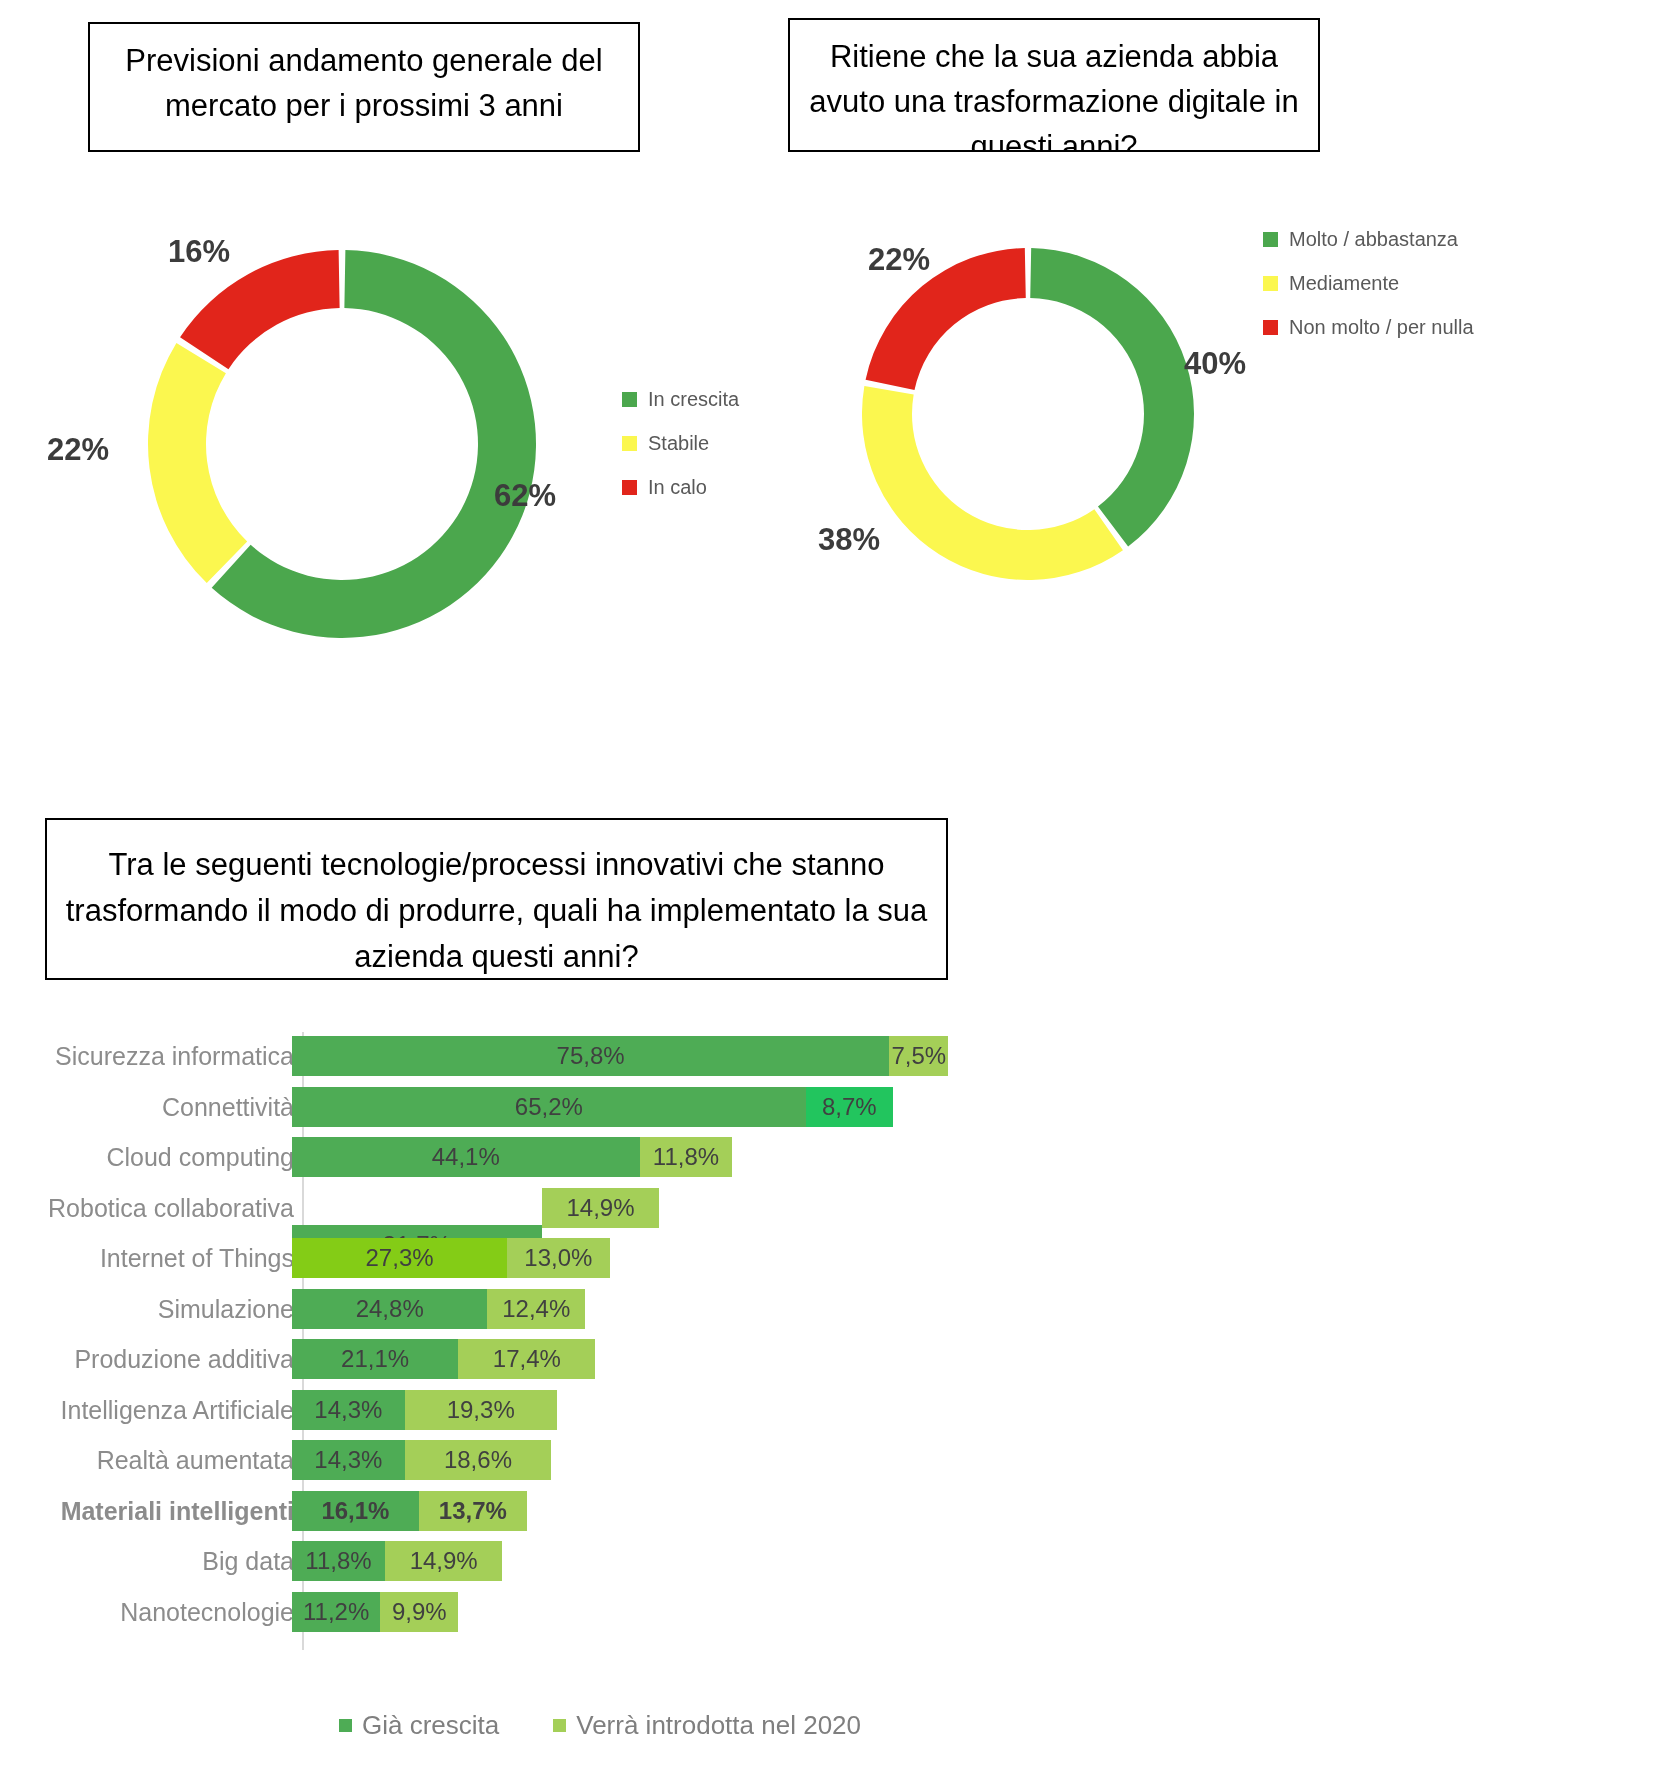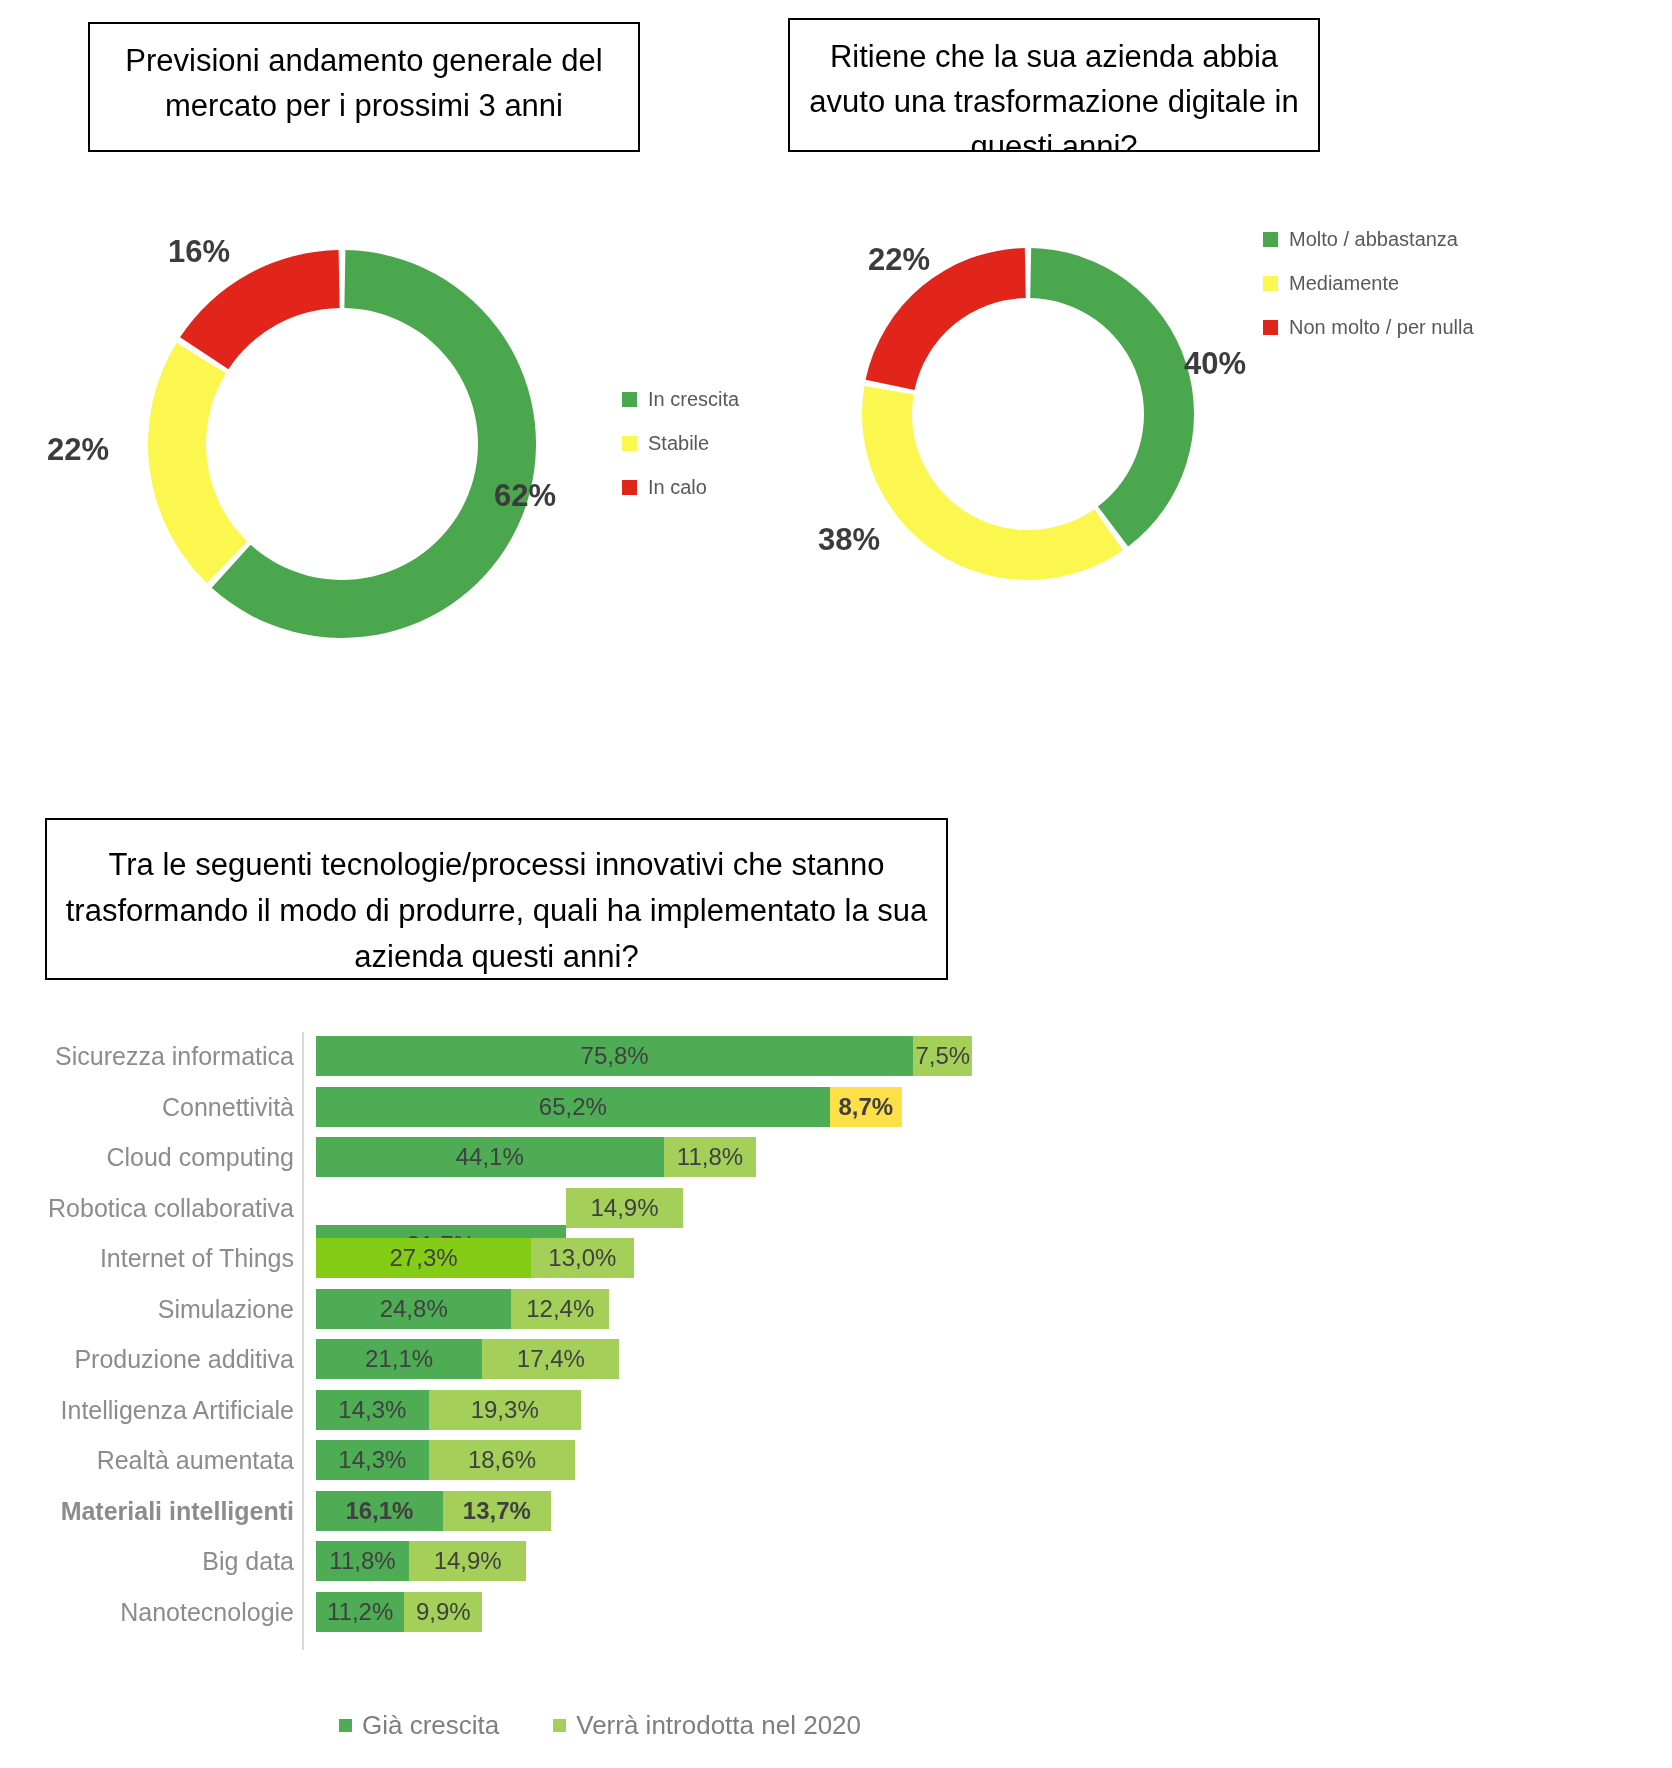--- a/index.html
+++ b/index.html
@@ -83,21 +83,21 @@
     position: absolute;
     right: 1378px;           
     width: 600px;
     text-align: right;
     font-size: 25px;
     color: #8c8c8c;
     font-family: "Liberation Sans", sans-serif;
     line-height: 40px;
     white-space: nowrap;
   }
-  .bars { position: absolute; left: 316px; top: 0; height: 40px; display: flex; border-radius: 20px; }
+  .bars { position: absolute; left: 292px; top: 0; height: 40px; display: flex; border-radius: 20px; }
   .seg {
     height: 40px;
     display: flex;
     align-items: center;
     justify-content: center;
     font-size: 24px;
     color: #404040;
     font-family: "Liberation Sans", sans-serif;
     overflow: hidden;
     white-space: nowrap;
@@ -197,21 +197,21 @@
           <div class="cat-label">Sicurezza informatica</div>
           <div class="bars">
             <div class="seg seg-a" style="width: 597.304px; background: rgb(78, 172, 85);">75,8%</div>
             <div class="seg seg-b" style="width: 59.1px; background: rgb(164, 207, 88);">7,5%</div>
           </div>
         </div>
         <div class="bar-row" style="top: 76.5px;">
           <div class="cat-label">Connettività</div>
           <div class="bars">
             <div class="seg seg-a" style="width: 513.776px; background: rgb(78, 172, 85);">65,2%</div>
-            <div class="seg seg-b" style="width: 72px; background: #fde047; font-weight: bold;">8,7%</div>
+            <div class="seg seg-b" style="width: 87px; background: #22c55e;">8,7%</div>
           </div>
         </div>
         <div class="bar-row" style="top: 127px;">
           <div class="cat-label">Cloud computing</div>
           <div class="bars">
             <div class="seg seg-a" style="width: 347.508px; background: rgb(78, 172, 85);">44,1%</div>
             <div class="seg seg-b" style="width: 92.984px; background: rgb(164, 207, 88);">11,8%</div>
           </div>
         </div>
         <div class="bar-row" style="top: 177.5px;">

